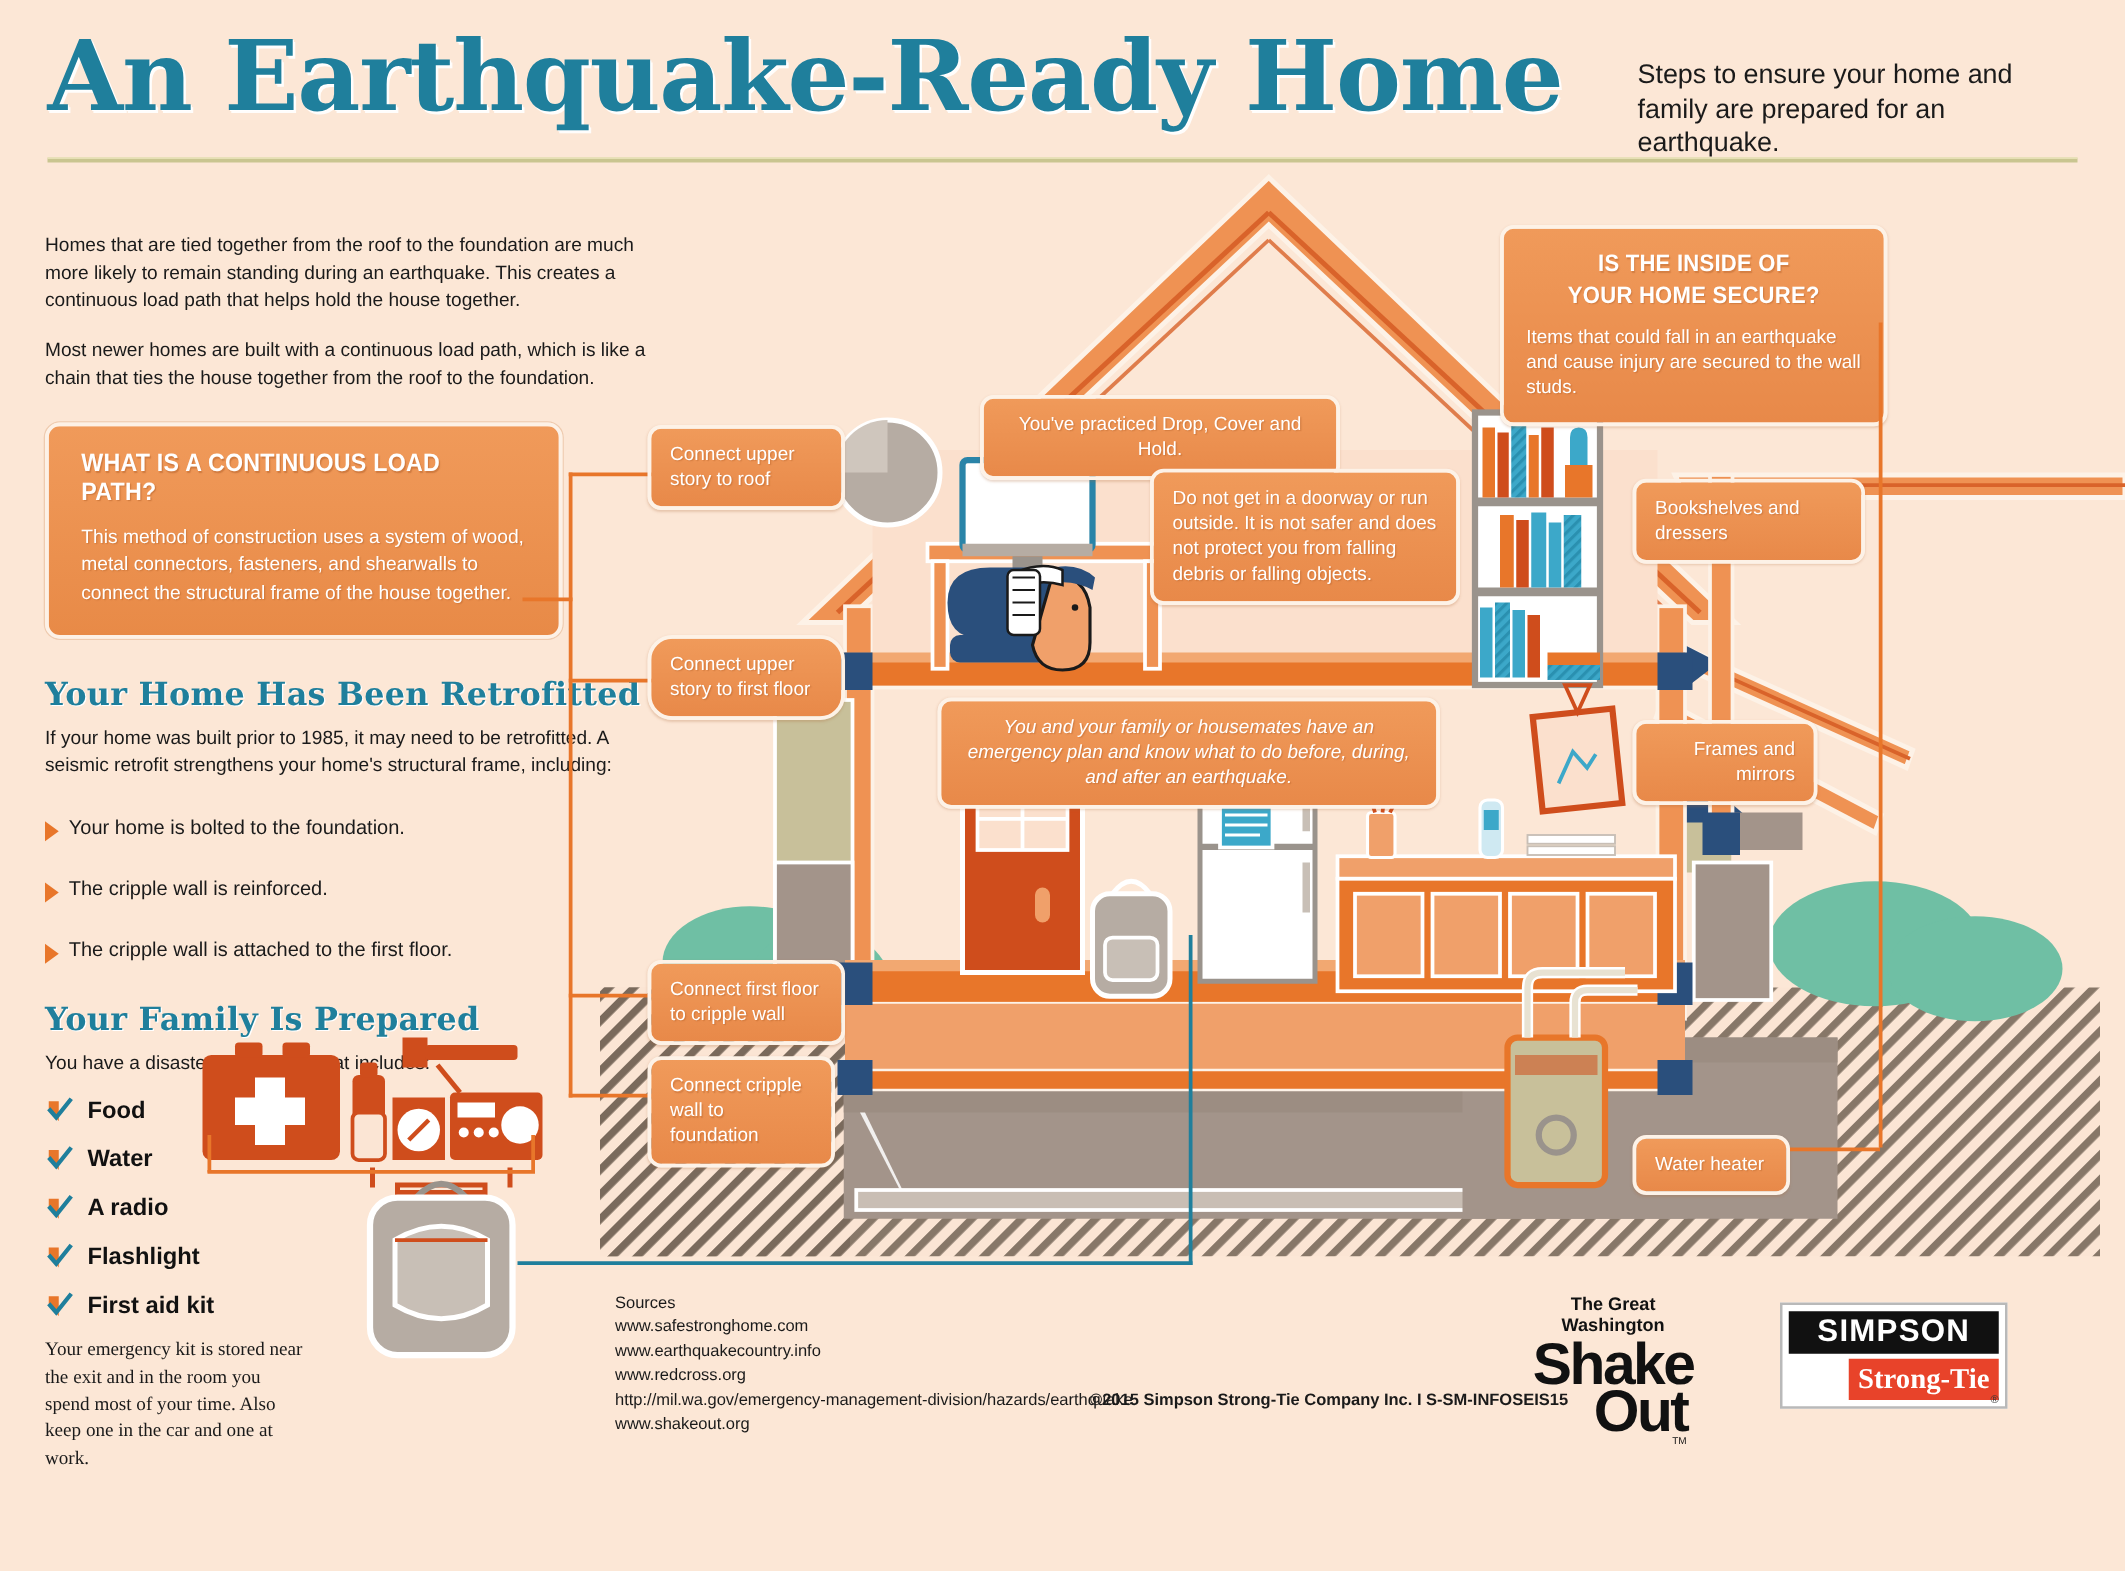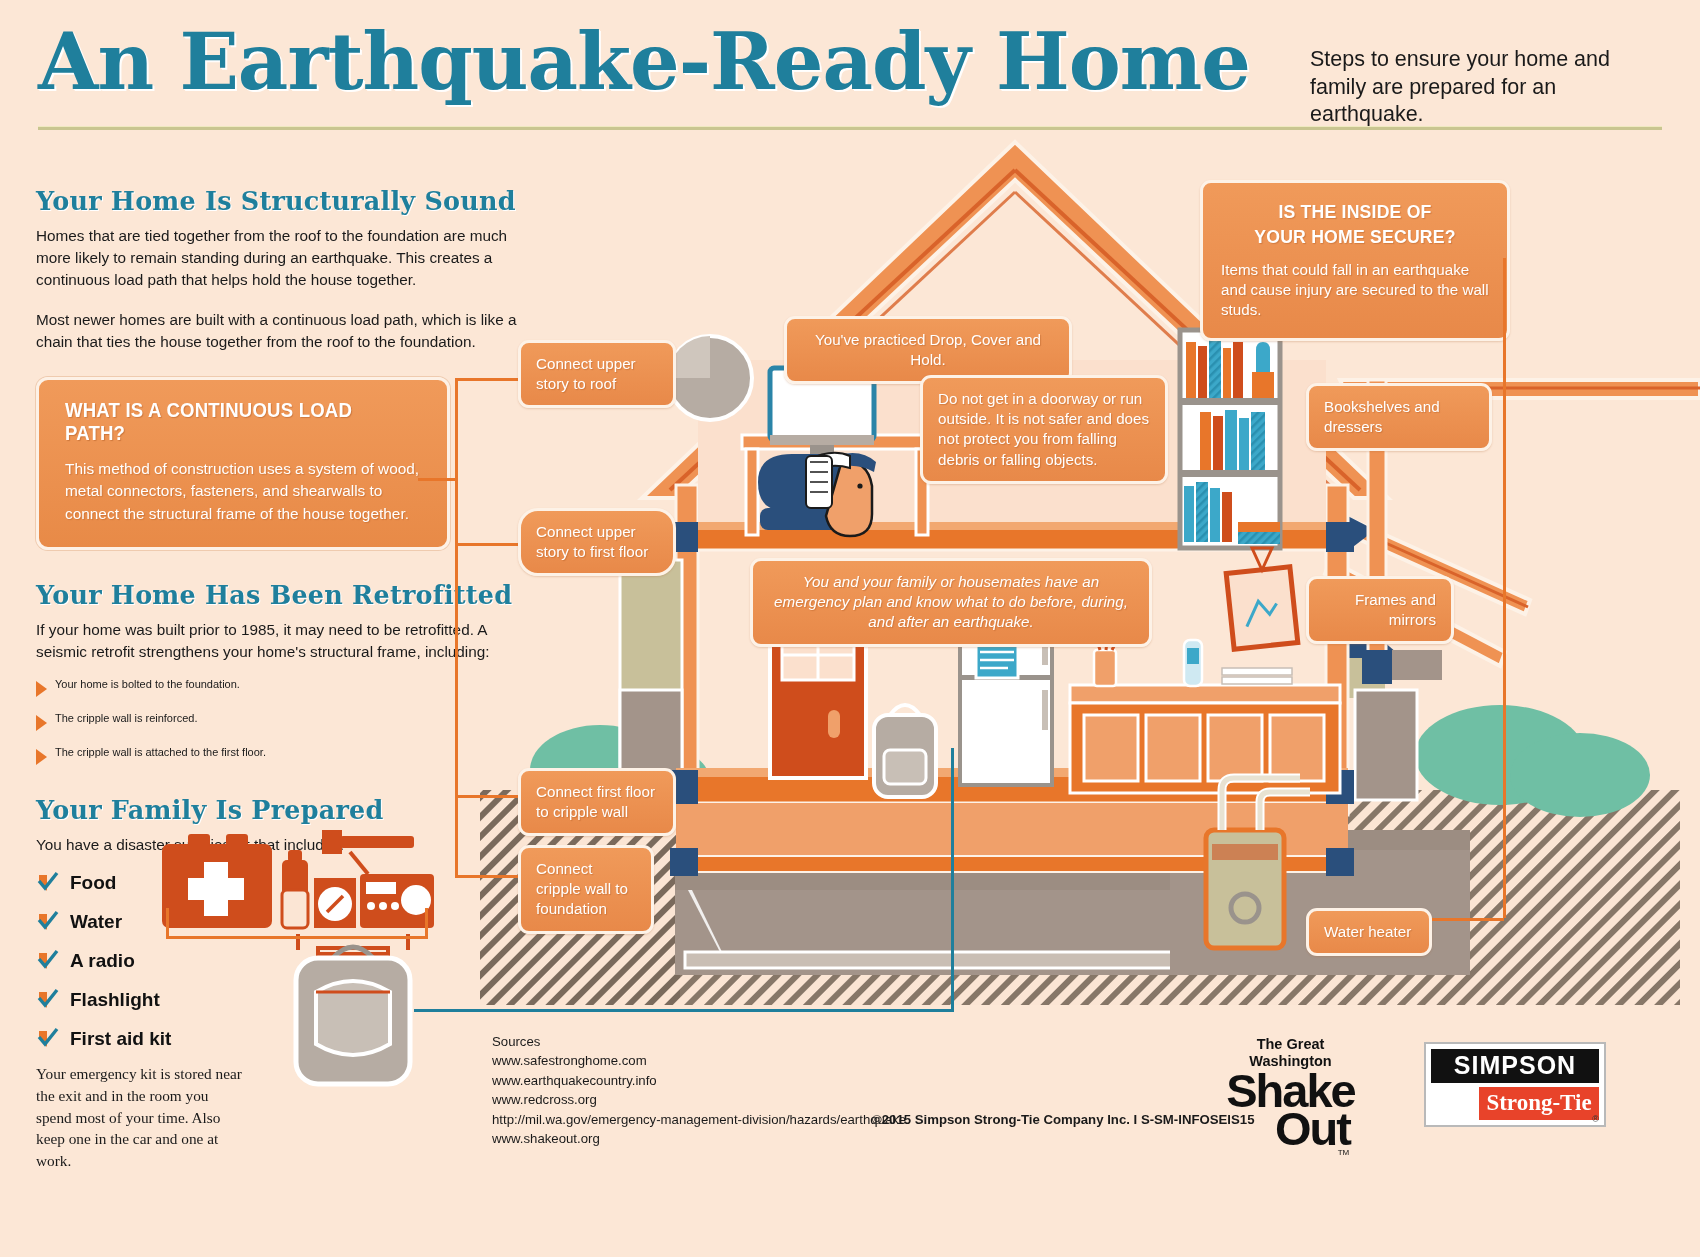--- a/index.html
+++ b/index.html
@@ -58,21 +58,21 @@
   .panel-title {
     font-family: "Liberation Sans", sans-serif;
     font-weight: bold; font-size: 20px; color: #fff;
     letter-spacing: .2px; margin-bottom: 13px;
     transform: scaleX(.93); transform-origin: left center;
     text-shadow: 1px 1px 1px rgba(150,70,20,.35);
   }
   .panel-body { font-size: 15.4px; line-height: 1.45; color: #fff;
     text-shadow: 1px 1px 1px rgba(150,70,20,.3); }
 
-  .arrow-item { display: flex; align-items: flex-start; margin-top: 15px; font-size: 11px; color: #1a1a1a; }
+  .arrow-item { display: flex; align-items: flex-start; margin-top: 30px; font-size: 16px; color: #1a1a1a; }
   .arrow-tri {
     width: 0; height: 0; border-left: 11px solid #e8762a;
     border-top: 8px solid transparent; border-bottom: 8px solid transparent;
     margin-right: 8px; margin-top: 3px; flex: none;
   }
   .check-item { display: flex; align-items: center; margin-top: 15px; }
   .check-label { font-weight: bold; font-size: 19px; color: #111; margin-left: 10px; }
   .tiny-txt { font-size: 15.3px; line-height: 1.42; color: #1a1a1a; width: 210px; }
 
   
@@ -337,21 +337,20 @@
     </g>
 
     <rect x="898" y="250" width="18" height="300" fill="#ef9253" stroke="#fdf2e7" stroke-width="3"></rect>
     <rect x="892" y="520" width="30" height="34" fill="#2a4f7c"></rect>
   </svg>
   </div>
 
   <div class="left-col">
 
     <div>
-      <div class="sec-head">Your Home Is Structurally Sound</div>
       <div class="body-txt">Homes that are tied together from the roof to the foundation are much more likely to remain standing during an earthquake. This creates a continuous load path that helps hold the house together.</div>
       <div class="body-txt">Most newer homes are built with a continuous load path, which is like a chain that ties the house together from the roof to the foundation.</div>
     </div>
 
     <div class="orange-panel">
       <div class="panel-title">WHAT IS A CONTINUOUS LOAD PATH?</div>
       <div class="panel-body">This method of construction uses a system of wood, metal connectors, fasteners, and shearwalls to connect the structural frame of the house together.</div>
     </div>
 
     <div style="margin-top:30px;">
@@ -465,21 +464,21 @@
   <div class="conn conn-h" style="left:455px;top:795px;width:70px;"></div>
   <div class="conn conn-h" style="left:455px;top:875px;width:70px;"></div>
   <div class="conn conn-h" style="left:418px;top:478px;width:40px;"></div>
 
   <div class="callout" style="left:518px;top:340px;width:158px;">Connect upper story to roof</div>
 
   <div class="callout" style="left:518px;top:508px;width:158px;border-radius:20px;">Connect upper story to first floor</div>
 
   <div class="callout" style="left:518px;top:768px;width:158px;">Connect first floor to cripple wall</div>
 
-  <div class="callout" style="left:518px;top:845px;width:136px;">Connect cripple wall to foundation</div>
+  <div class="callout" style="left:518px;top:845px;width:150px;">Connect cripple wall to foundation</div>
 
   <div class="callout center" style="left:784px;top:316px;width:288px;">You've practiced Drop, Cover and Hold.</div>
 
   <div class="callout" style="left:920px;top:375px;width:248px;">Do not get in a doorway or run outside. It is not safer and does not protect you from falling debris or falling objects.</div>
 
   <div class="callout center" style="left:750px;top:558px;width:402px;font-style:italic;">You and your family or housemates have an emergency plan and know what to do before, during, and after an earthquake.</div>
 
   <div class="callout center" style="left:1200px;top:180px;width:310px;padding:16px 18px 18px;">
     <span class="c-title">
       <span>IS THE INSIDE OF</span><br>

